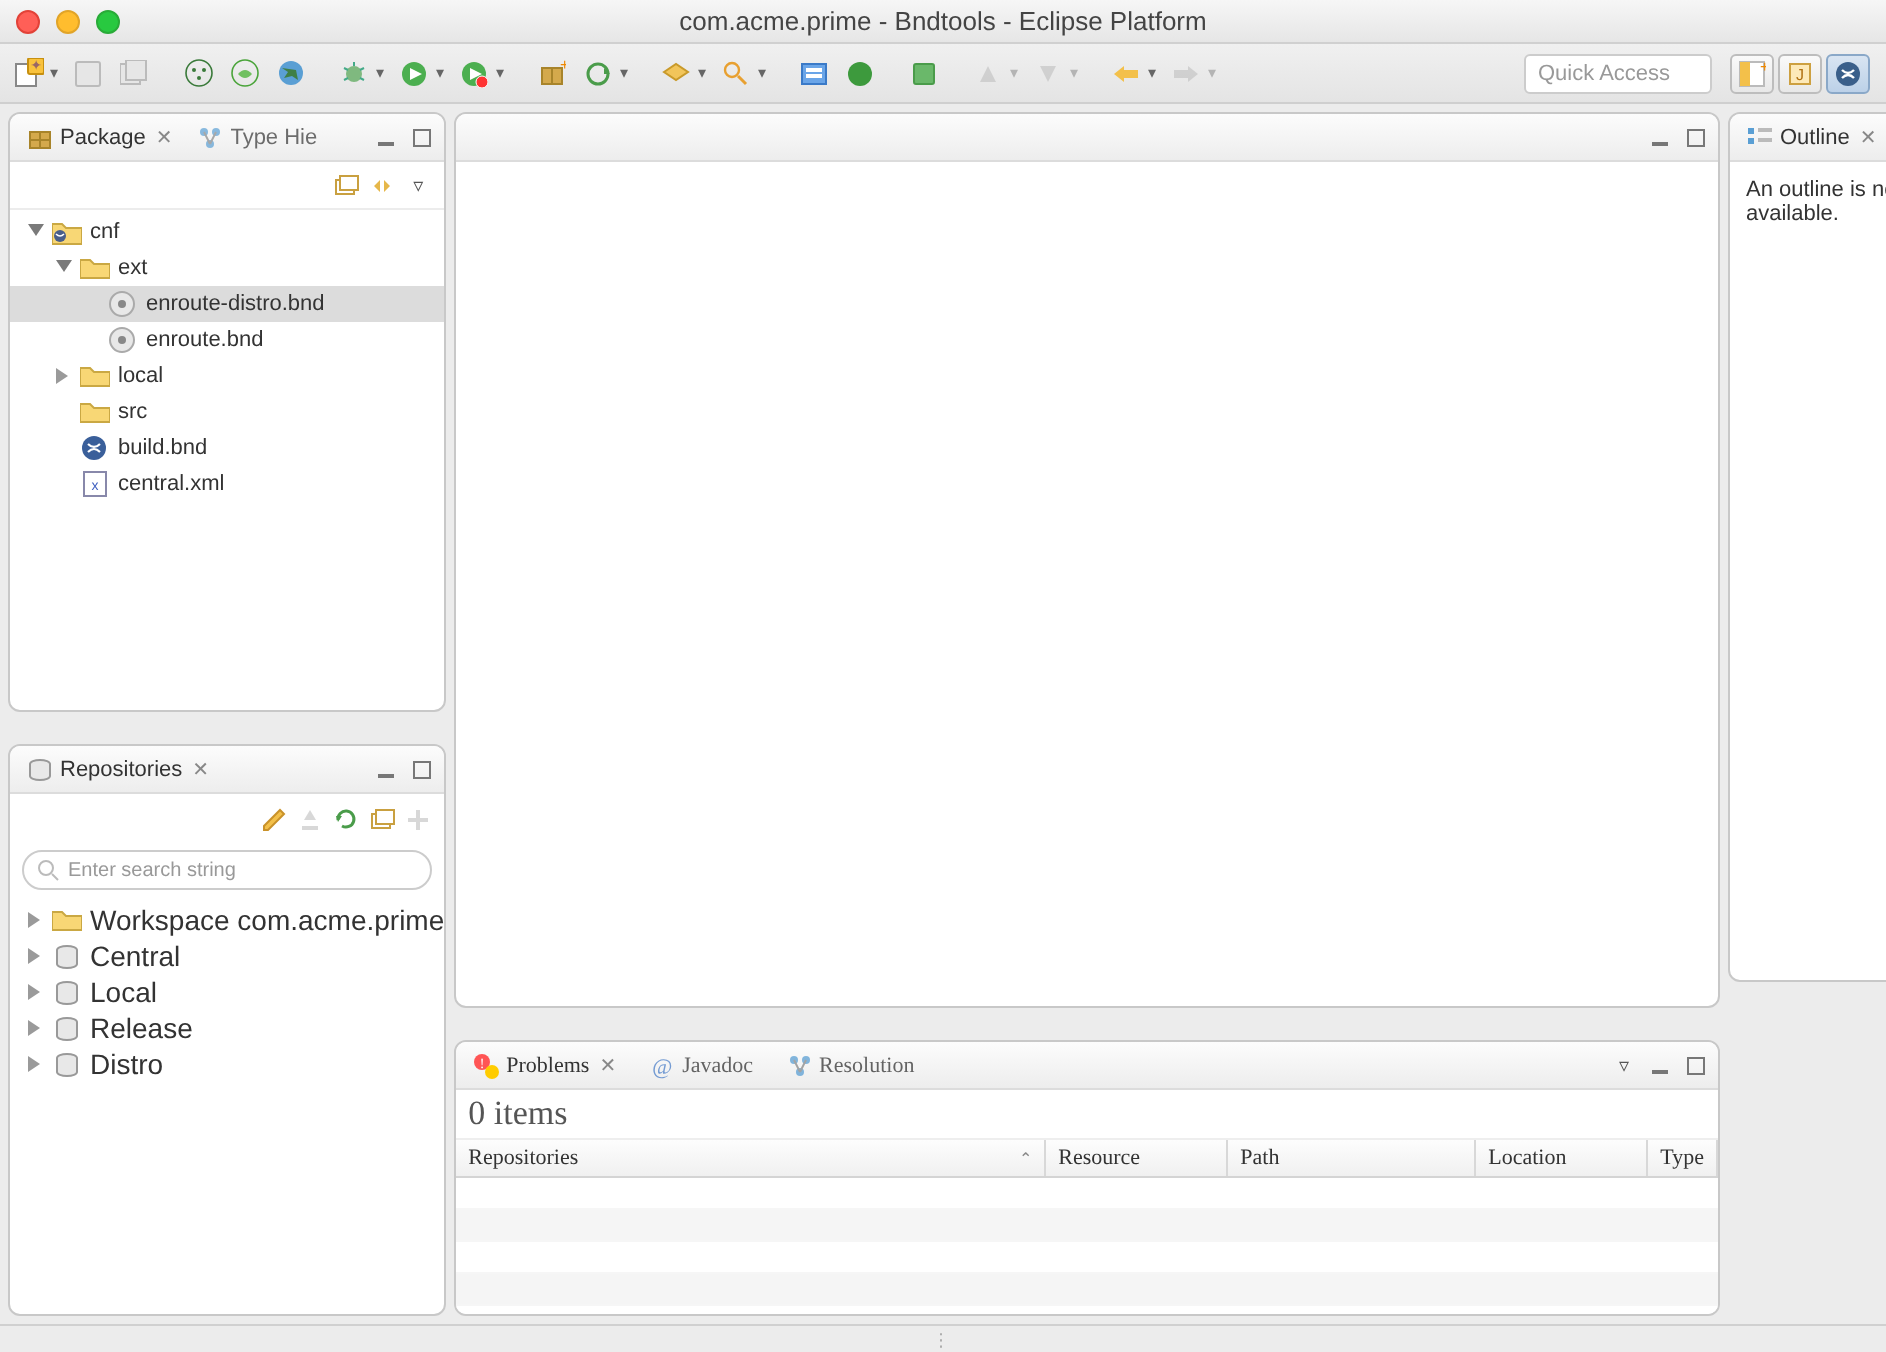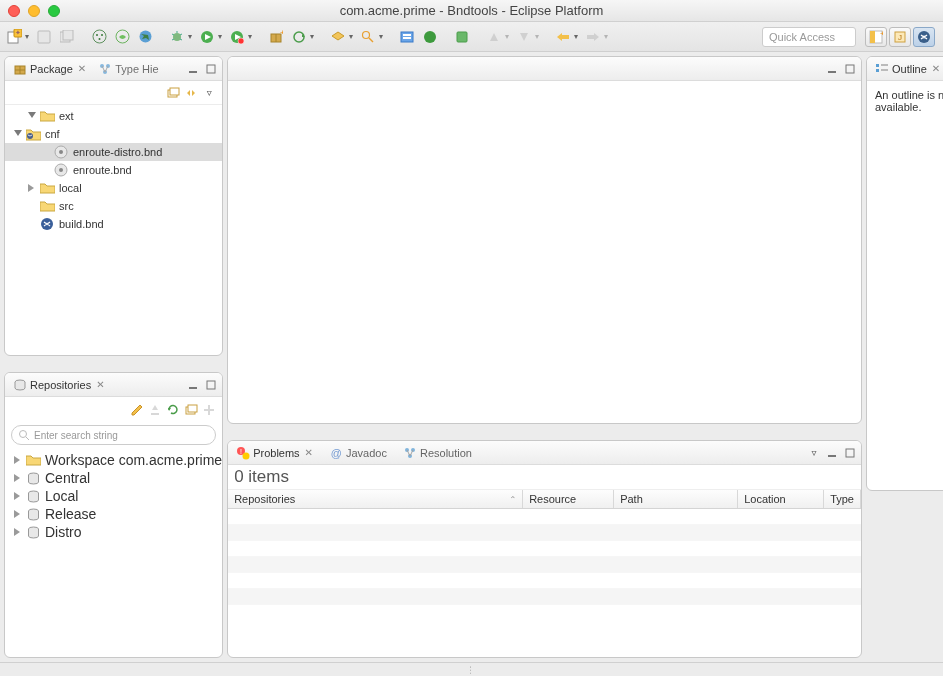--- a/index.html
+++ b/index.html
@@ -123,21 +123,21 @@
 .tw svg { width:8px; height:8px; }
 .indent { display:inline-block; }
 .node-icon { width:16px; height:16px; display:flex; align-items:center; justify-content:center; }
 .node-label { padding-left:2px; }
 
 
 .editor-area { flex: 1; }
 .editor-header { justify-content:flex-end; }
 
 
-.problems-view { height: 218px; }
+.problems-view { height: 138px; font-family: Liberation Serif, serif; }
 .problems-tabs { display:flex; gap:8px; align-items:center; }
 .items-count { font-size:17px; padding:2px 6px; color:#555; border-bottom:1px solid #eee;}
 .tbl-header {
   display:flex;
   background:linear-gradient(#fdfdfd,#f0f0f0);
   border-bottom:1px solid #d4d4d4;
   height:19px;
   font-size:11px;
 }
 .th {
@@ -408,48 +408,48 @@
           </div>
         <div class="vh-icon">
             <svg width="14" height="14">
               <path d="M3 7 L6 4 L6 10 Z M11 7 L8 4 L8 10 Z" fill="#e6b74a"></path>
             </svg>
           </div>
         <div class="vh-icon">▿</div>
       </div>
       <div class="tree">
         <div class="tree-row">
-          <span class="indent" style="width:16px"></span>
-          <span class="tw">
-              <svg viewBox="0 0 8 8">
-                <polygon points="0,0 8,0 4,6" fill="#7a7a7a"></polygon>
-              </svg>
-            </span>
-          <span class="node-icon">
-              <svg width="15" height="12">
-                <path d="M0 2 L5 2 L7 4 L15 4 L15 11 L0 11 Z" fill="#f8d775" stroke="#caa843"></path>
-              </svg>
-            </span>
-          <span class="node-label">ext</span>
-        </div>
-        <div class="tree-row">
           <span class="indent" style="width:2px"></span>
           <span class="tw">
               <svg viewBox="0 0 8 8">
                 <polygon points="0,0 8,0 4,6" fill="#7a7a7a"></polygon>
               </svg>
             </span>
           <span class="node-icon">
               <svg width="15" height="13">
                 <path d="M0 2 L5 2 L7 4 L15 4 L15 12 L0 12 Z" fill="#f8d775" stroke="#caa843"></path>
                 <circle cx="4" cy="8" r="3" fill="#4a5f8a"></circle>
                 <path d="M2 7 Q4 9 6 7" stroke="#fff" stroke-width="0.8" fill="none"></path>
               </svg>
             </span>
           <span class="node-label">cnf</span>
+        </div>
+        <div class="tree-row">
+          <span class="indent" style="width:16px"></span>
+          <span class="tw">
+              <svg viewBox="0 0 8 8">
+                <polygon points="0,0 8,0 4,6" fill="#7a7a7a"></polygon>
+              </svg>
+            </span>
+          <span class="node-icon">
+              <svg width="15" height="12">
+                <path d="M0 2 L5 2 L7 4 L15 4 L15 11 L0 11 Z" fill="#f8d775" stroke="#caa843"></path>
+              </svg>
+            </span>
+          <span class="node-label">ext</span>
         </div>
         <div class="tree-row selected">
           <span class="indent" style="width:42px"></span>
           <span class="node-icon">
               <svg width="14" height="14">
                 <circle cx="7" cy="7" r="6" fill="#e8e8e8" stroke="#aaa"></circle>
                 <circle cx="7" cy="7" r="2" fill="#888"></circle>
               </svg>
             </span>
           <span class="node-label">enroute-distro.bnd</span>
@@ -489,20 +489,30 @@
         </div>
         <div class="tree-row">
           <span class="indent" style="width:28px"></span>
           <span class="node-icon">
               <svg width="14" height="14">
                 <circle cx="7" cy="7" r="6" fill="#3a5f9a"></circle>
                 <path d="M4 5 Q7 8 10 5 M4 9 Q7 6 10 9" stroke="#fff" stroke-width="1.1" fill="none"></path>
               </svg>
             </span>
           <span class="node-label">build.bnd</span>
+        </div>
+        <div class="tree-row">
+          <span class="indent" style="width:28px"></span>
+          <span class="node-icon">
+              <svg width="13" height="14">
+                <rect x="1" y="1" width="11" height="12" fill="#fff" stroke="#88a"></rect>
+                <text x="6.5" y="10" font-size="7" text-anchor="middle" fill="#4060c0">x</text>
+              </svg>
+            </span>
+          <span class="node-label">central.xml</span>
         </div>
       </div>
     </div>
 
     <div class="view repos-view" style="height:286px">
       <div class="view-header">
         <div class="vh-tab">
           <svg width="14" height="14">
               <ellipse cx="7" cy="4" rx="5" ry="2" fill="#e8e8e8" stroke="#999"></ellipse>
               <path d="M2 4 L2 10 A5 2 0 0 0 12 10 L12 4" fill="#e8e8e8" stroke="#999"></path>

